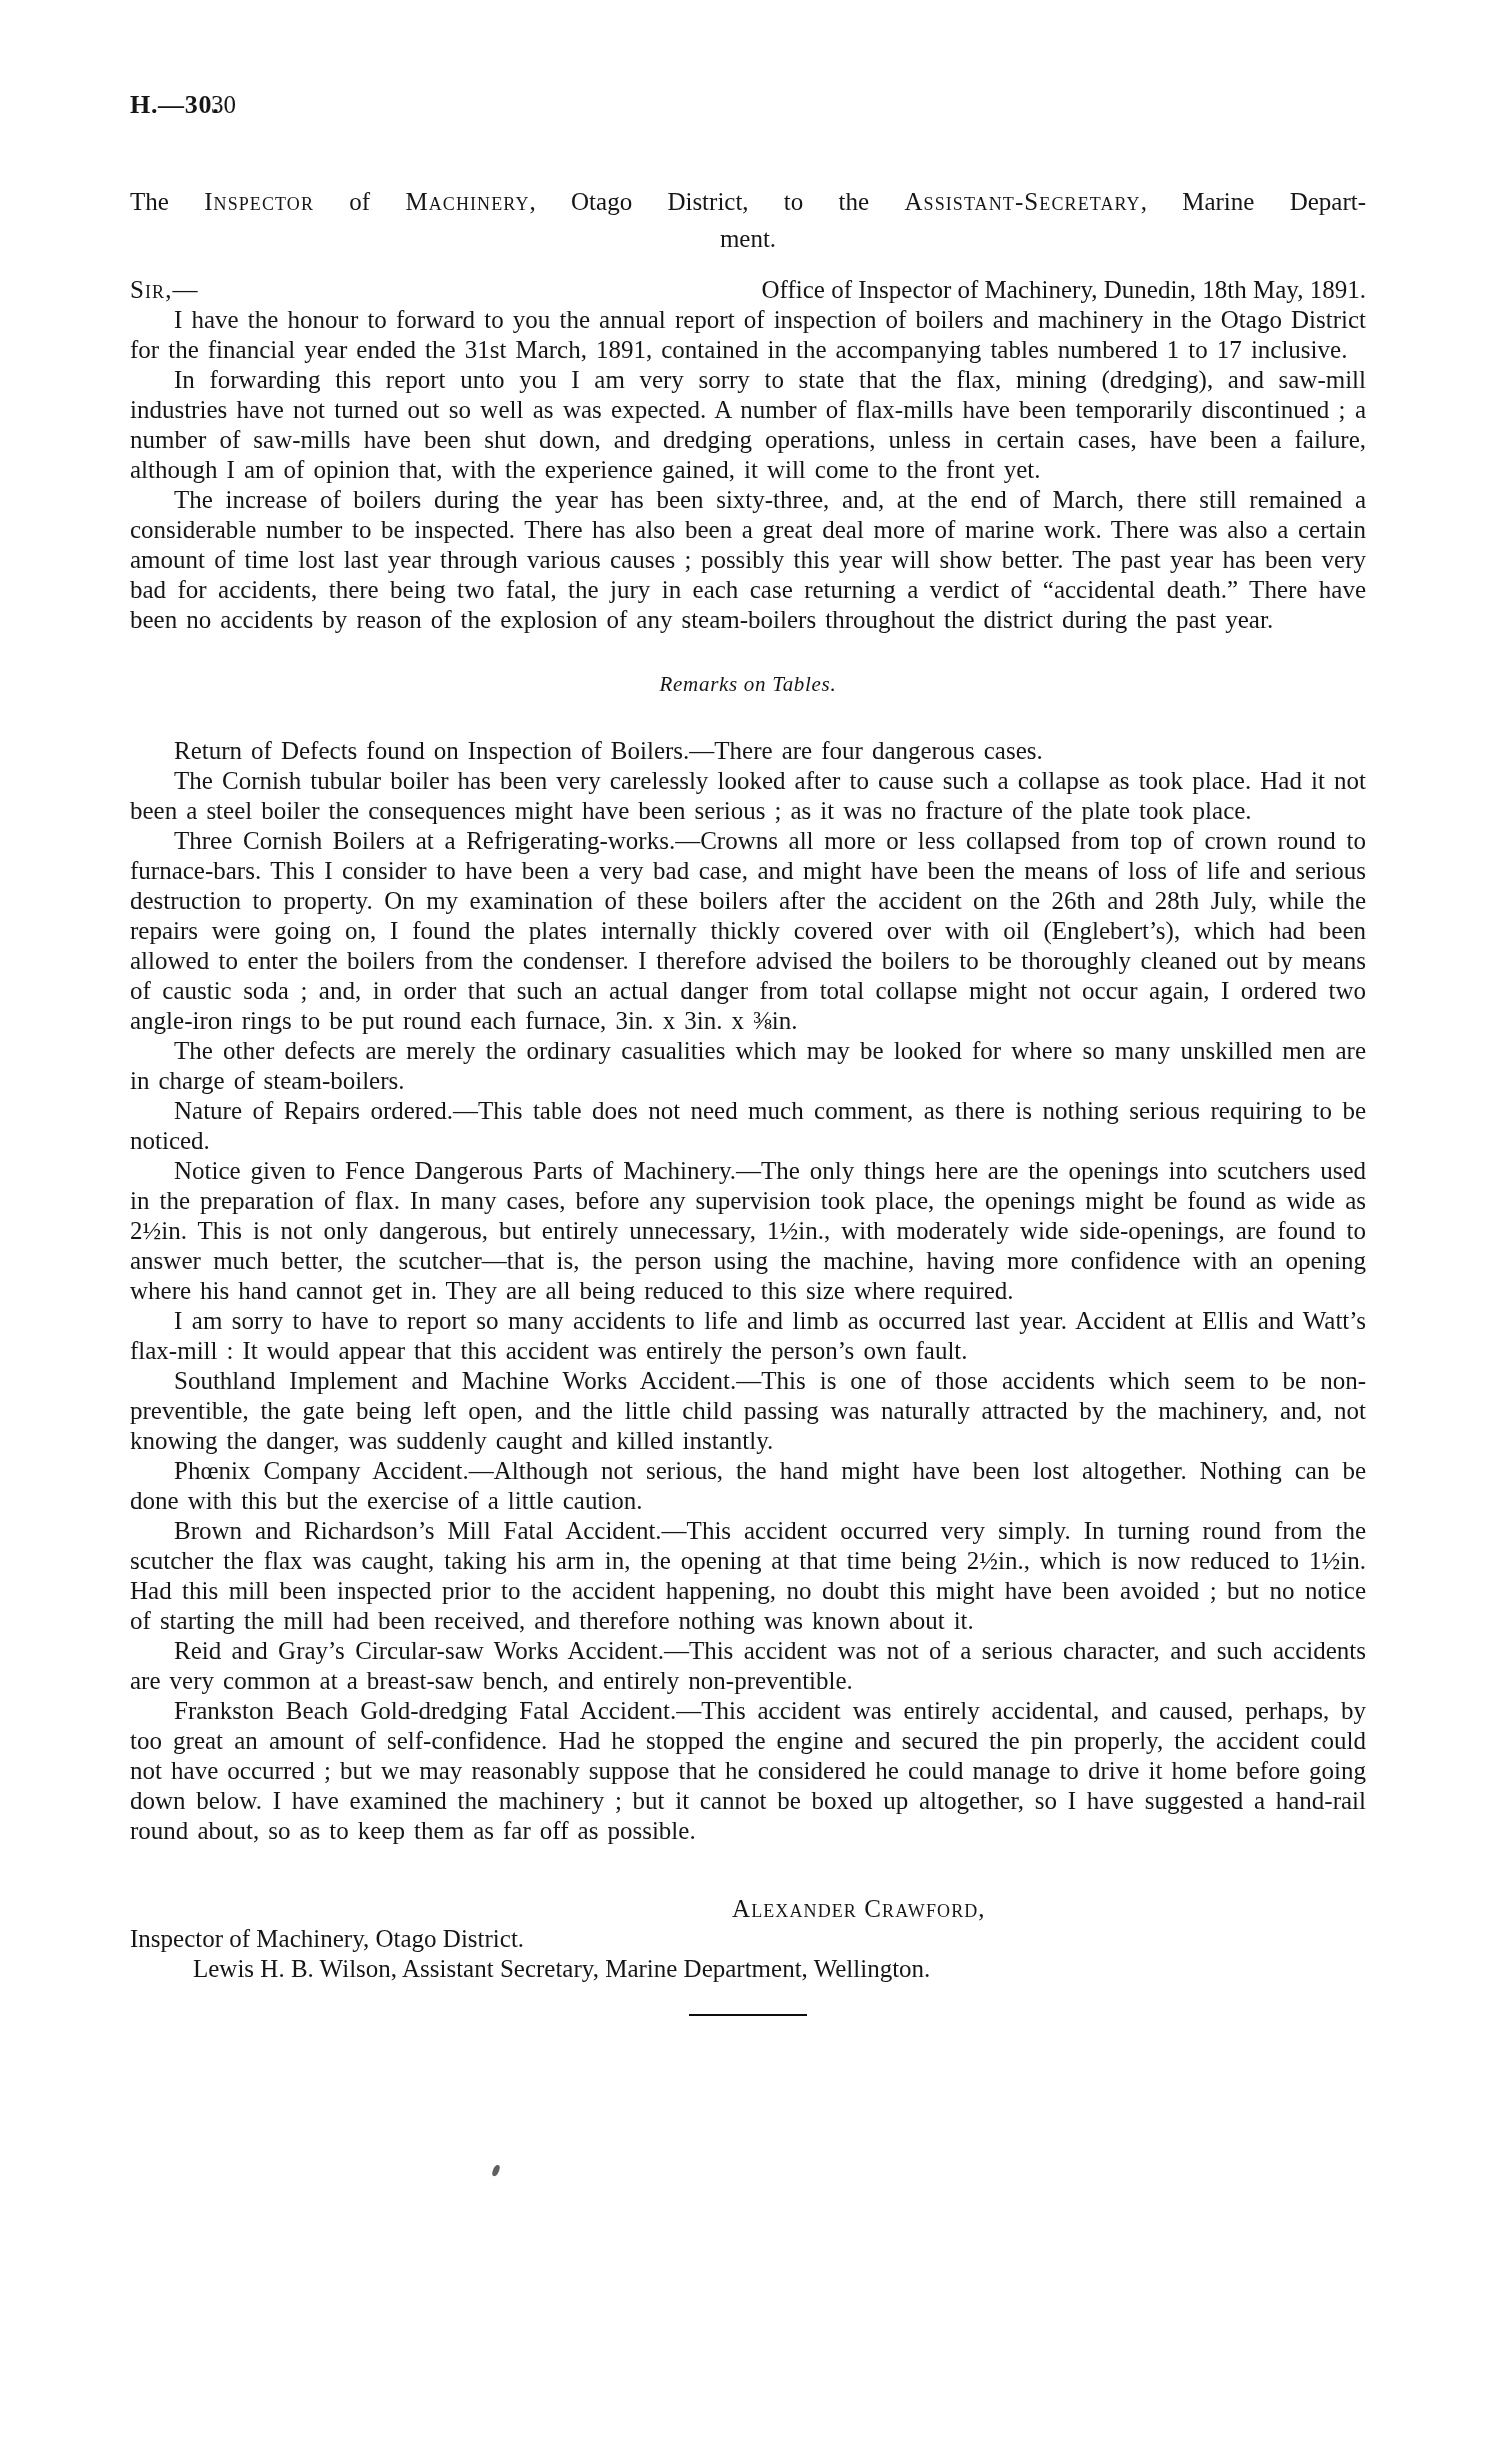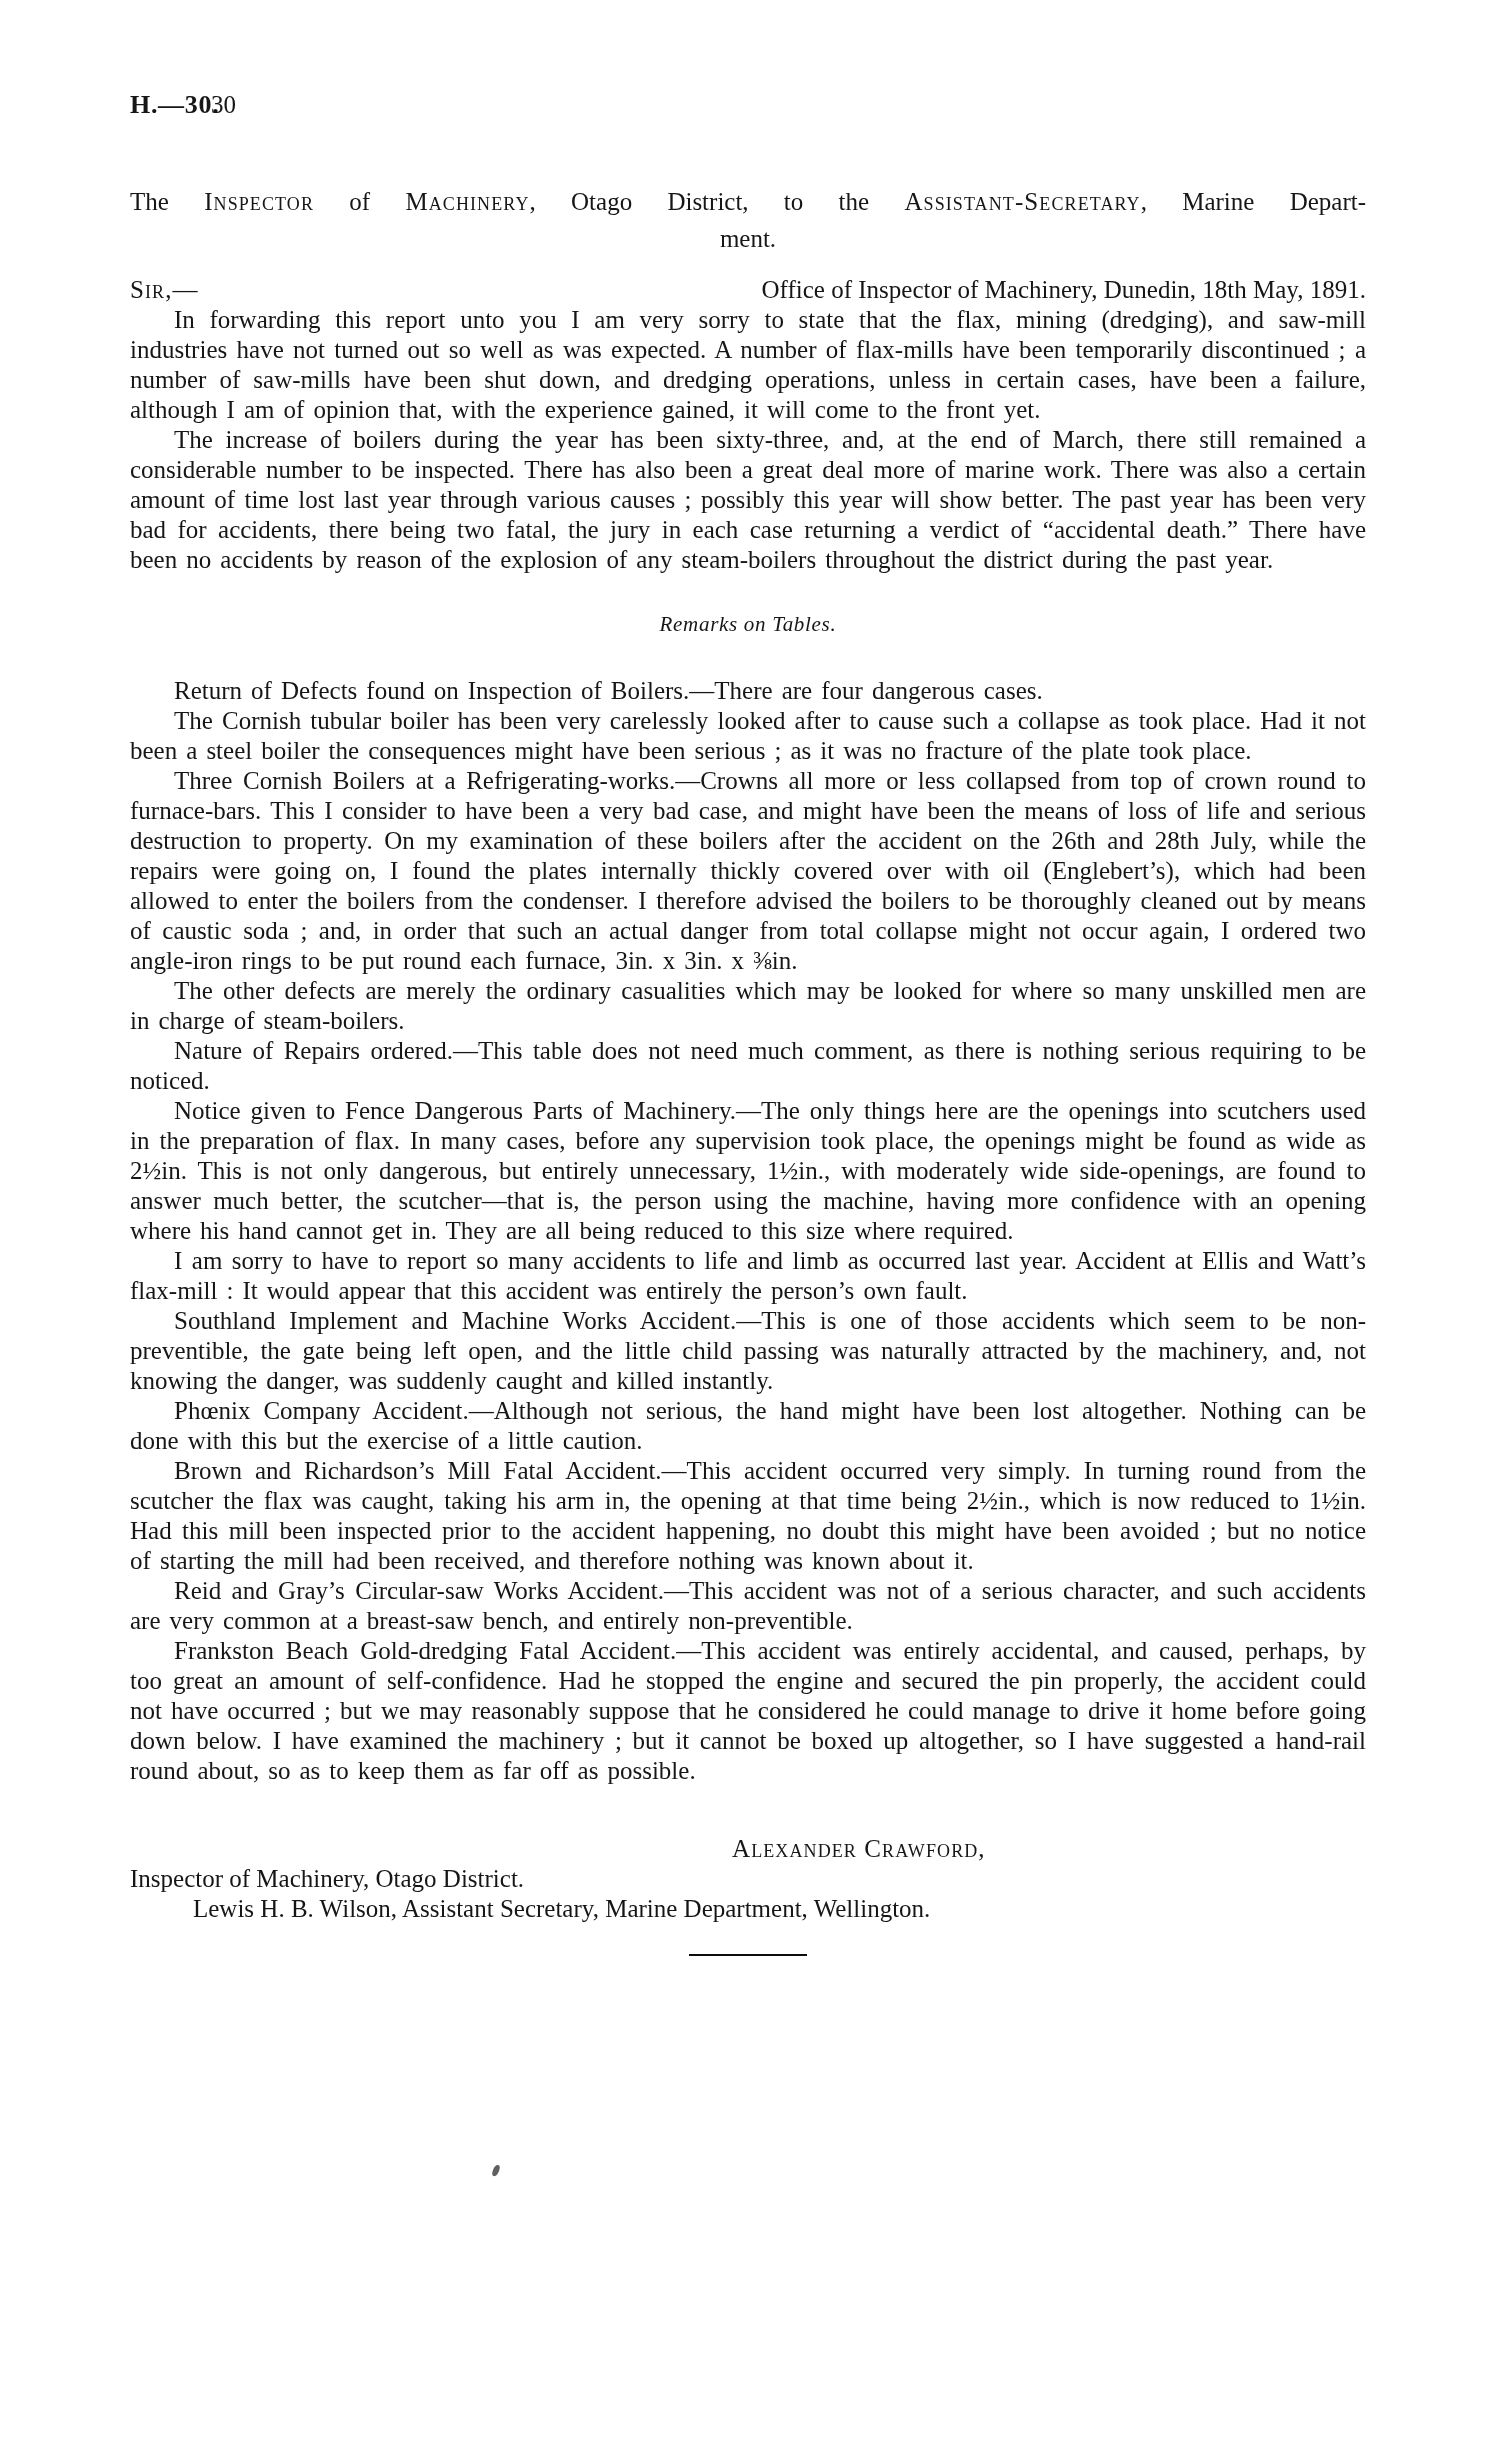--- a/index.html
+++ b/index.html
@@ -132,20 +132,21 @@
       <span>The </span><span class="sc">Inspector</span><span> of </span><span class="sc">Machinery</span><span>, Otago District, to the </span><span class="sc">Assistant-Secretary</span><span>, Marine Depart-</span>
     </div>
     <div class="heading-line2">ment.</div>
   </div>
 
   <div class="salutation-row">
     <span class="sc">Sir,—</span>
     <span>Office of Inspector of Machinery, Dunedin, 18th May, 1891.</span>
   </div>
 
+  <p class="body-p">I have the honour to forward to you the annual report of inspection of boilers and machinery in the Otago District for the financial year ended the 31st March, 1891, contained in the accompanying tables numbered 1 to 17 inclusive.</p>
   <p class="body-p">In forwarding this report unto you I am very sorry to state that the flax, mining (dredging), and saw-mill industries have not turned out so well as was expected. A number of flax-mills have been temporarily discontinued ; a number of saw-mills have been shut down, and dredging operations, unless in certain cases, have been a failure, although I am of opinion that, with the experience gained, it will come to the front yet.</p>
   <p class="body-p">The increase of boilers during the year has been sixty-three, and, at the end of March, there still remained a considerable number to be inspected. There has also been a great deal more of marine work. There was also a certain amount of time lost last year through various causes ; possibly this year will show better. The past year has been very bad for accidents, there being two fatal, the jury in each case returning a verdict of “accidental death.” There have been no accidents by reason of the explosion of any steam-boilers throughout the district during the past year.</p>
 
   <h3 class="remarks-heading">Remarks on Tables.</h3>
 
   <p class="body-p">Return of Defects found on Inspection of Boilers.—There are four dangerous cases.</p>
   <p class="body-p">The Cornish tubular boiler has been very carelessly looked after to cause such a collapse as took place. Had it not been a steel boiler the consequences might have been serious ; as it was no fracture of the plate took place.</p>
   <p class="body-p">Three Cornish Boilers at a Refrigerating-works.—Crowns all more or less collapsed from top of crown round to furnace-bars. This I consider to have been a very bad case, and might have been the means of loss of life and serious destruction to property. On my examination of these boilers after the accident on the 26th and 28th July, while the repairs were going on, I found the plates internally thickly covered over with oil (Englebert’s), which had been allowed to enter the boilers from the condenser. I therefore advised the boilers to be thoroughly cleaned out by means of caustic soda ; and, in order that such an actual danger from total collapse might not occur again, I ordered two angle-iron rings to be put round each furnace, 3in. x 3in. x ⅜in.</p>
   <p class="body-p">The other defects are merely the ordinary casualities which may be looked for where so many unskilled men are in charge of steam-boilers.</p>
   <p class="body-p">Nature of Repairs ordered.—This table does not need much comment, as there is nothing serious requiring to be noticed.</p>

